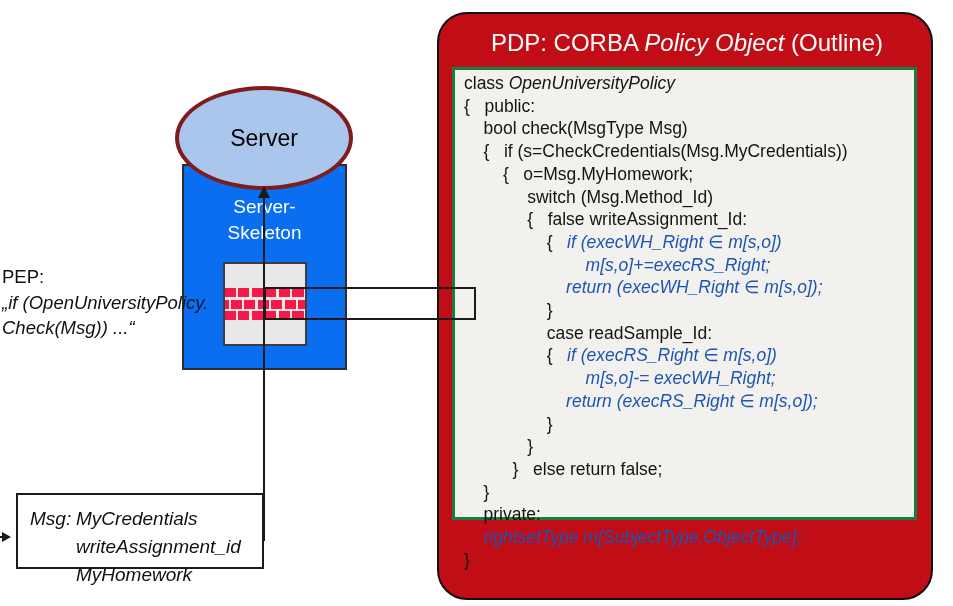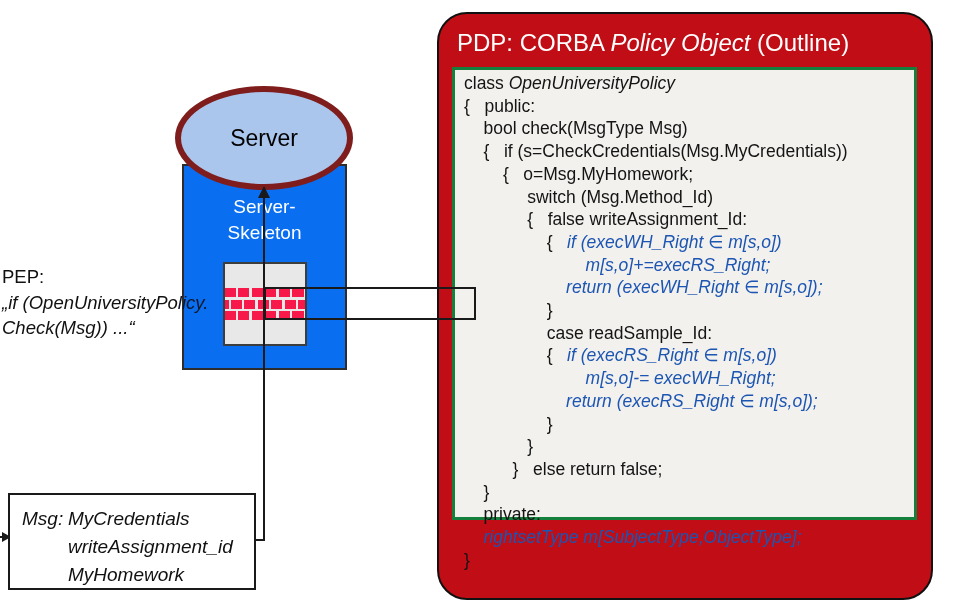--- a/index.html
+++ b/index.html
@@ -16,21 +16,21 @@
     left:182px; top:164px; width:165px; height:206px;
     background:var(--skeleton-blue); border:2px solid #2d2d2d;
     z-index:1; box-sizing:border-box;
   }
   .skeleton-label {
     left:182px; top:194px; width:165px; z-index:2;
     color:#ffffff; font-size:19px; line-height:26px; text-align:center;
   }
   .server-ellipse {
     left:175px; top:86px; width:178px; height:104px;
-    background:var(--ellipse-blue); border:6px solid #7f1d1d;
+    background:var(--ellipse-blue); border:4px solid #7f1d1d;
     border-radius:50%; z-index:2; box-sizing:border-box;
     display:flex; align-items:center; justify-content:center;
   }
   .server-ellipse .lbl { font-size:23px; color:#000; }
 
   .firewall-box {
     left:223px; top:262px; width:84px; height:84px;
     background:var(--box-gray); border:2px solid #3d3d3d;
     z-index:3; box-sizing:border-box;
   }
@@ -64,37 +64,37 @@
   }
 
   .pep {
     left:2px; top:264px; width:310px; z-index:7;
     font-size:18.5px; line-height:25.5px; color:#111;
   }
   .pep .quote { font-style:italic; }
   .pep .over-blue { color:#0f172a; }
 
   .msg-box {
-    left:8px; top:493px; width:248px; height:97px;
+    left:16px; top:493px; width:248px; height:76px;
     background:#ffffff; border:2px solid #1a1a1a;
     z-index:2; box-sizing:border-box;
     padding:10px 0 0 12px; display:flex;
     font-style:italic; font-size:19px; line-height:28px; color:#111;
   }
   .msg-box .msg-label { width:46px; flex:none; }
 
   
   .pdp-box {
     left:437px; top:12px; width:496px; height:588px;
     background:var(--pdp-red); border:2px solid #111;
     border-radius:30px; z-index:1; box-sizing:border-box;
   }
   .pdp-title {
     left:457px; top:28px; width:460px; z-index:2;
-    color:#ffffff; font-size:24px; line-height:30px; white-space:nowrap;
+    color:#ffffff; font-size:24px; line-height:30px; white-space:nowrap;text-align:center;
   }
   .pdp-title .it { font-style:italic; }
   .code-box {
     left:452px; top:67px; width:465px; height:453px;
     background:var(--code-bg); border:3px solid #15803d;
     z-index:2; box-sizing:border-box;
     padding:2px 12px 0 9px;
   }
   .code-line { white-space:pre; font-size:17.5px; line-height:22.7px; }
   .seg-p { color:#141414; }

